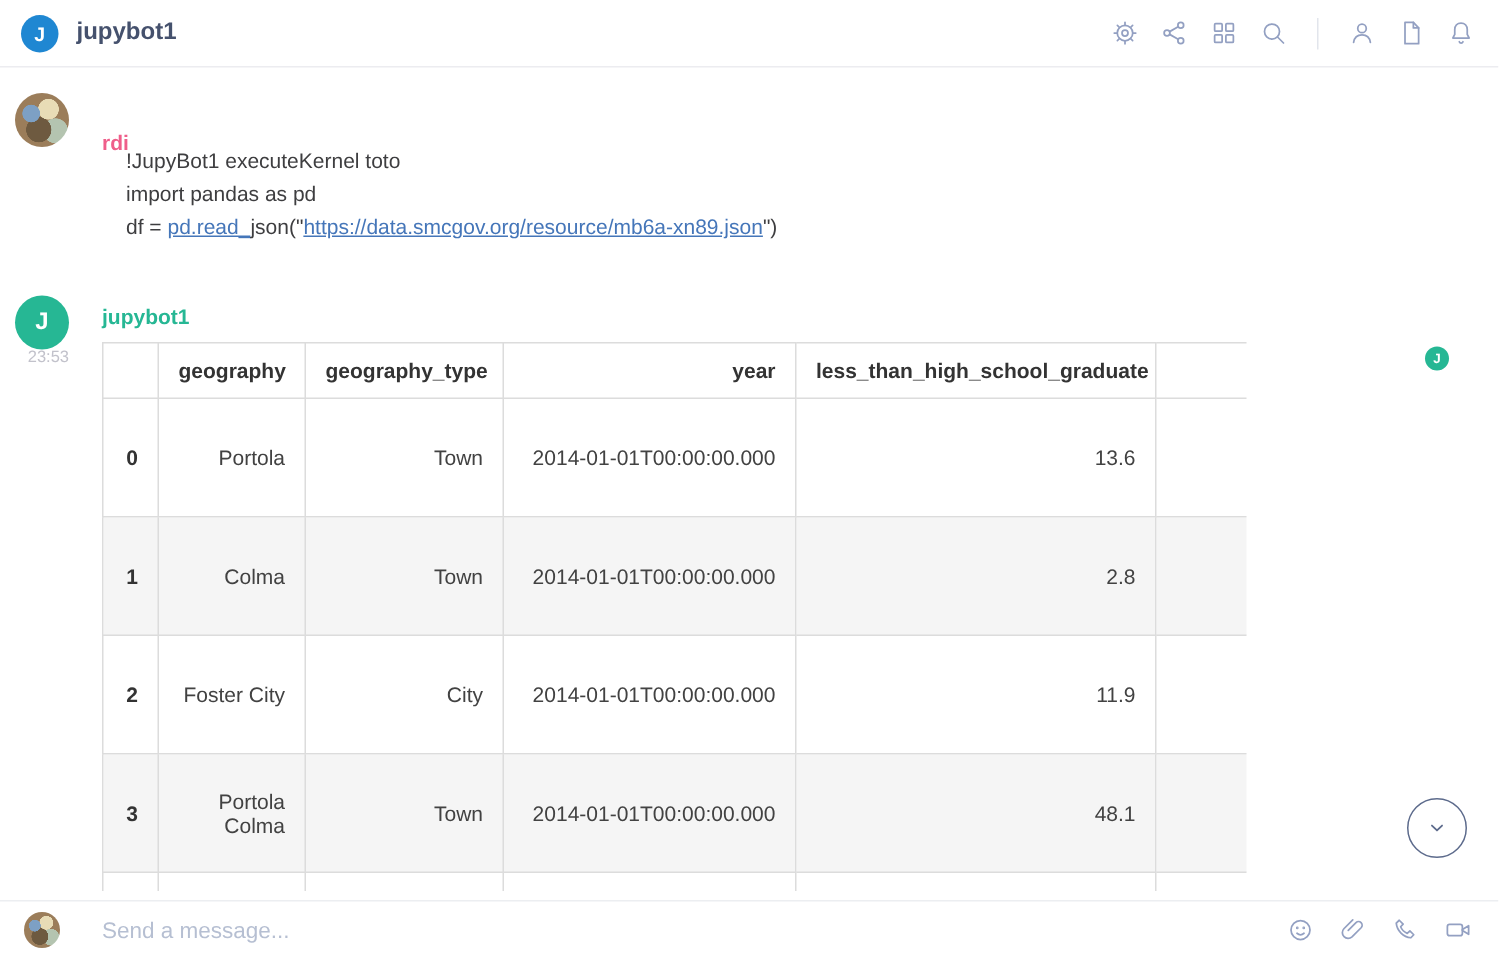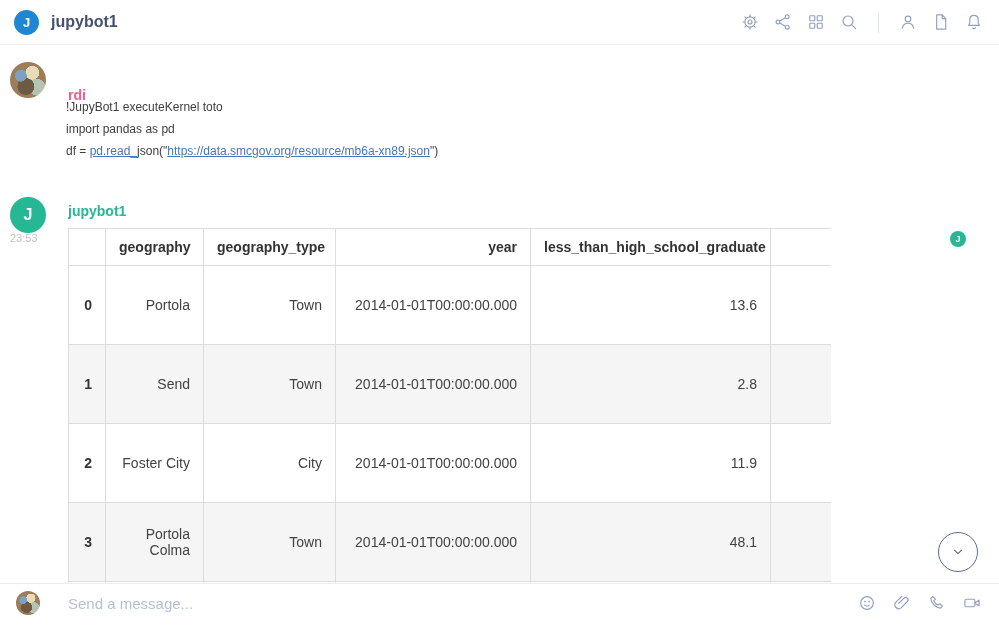--- a/index.html
+++ b/index.html
@@ -42,23 +42,23 @@
   .msg-avatar { position:absolute; left:10px; width:36px; height:36px; }
   .msg-rdi-avatar { top:62px; }
   .msg-bot-avatar {
     top:197px; border-radius:50%; background:var(--bot_green,#26b794);
     color:#fff; font-weight:bold; font-size:16px;
     display:flex; align-items:center; justify-content:center;
   }
   .username { position:absolute; left:68px; font-size:14px; font-weight:bold; cursor:pointer; }
   .username-rdi { top:87px; color:var(--rdi_pink,#ef5e8a); }
   .username-bot { top:203px; color:var(--bot_green,#26b794); }
-  .timestamp { position:absolute; left:10px; top:232px; width:36px; text-align:left;
+  .timestamp { position:absolute; left:10px; top:232px; width:36px; text-align:right;
                font-size:11px; color:var(--timestamp_gray,#c2c2cb); }
-  .rdi-lines { position:absolute; left:66px; top:96px; font-size:12px; line-height:22px; }
+  .rdi-lines { position:absolute; left:84px; top:96px; font-size:14px; line-height:22px; }
   .msg-line { white-space:pre; }
   .msg-link { color:var(--link_blue,#4576b9); text-decoration:underline; cursor:pointer; }
 
   
   .table-clip { position:absolute; left:68px; top:228px; width:763px; height:366px; overflow:hidden; }
   table.df { border-collapse:collapse; table-layout:fixed; width:918px; background:#fff;
              font-size:14px; color:#424242; }
   table.df th, table.df td { border:1px solid var(--table_border,#dcdcdc); padding:6px 13px;
                              text-align:right; vertical-align:middle; overflow:hidden; }
   table.df thead tr { height:37px; }
@@ -76,21 +76,21 @@
   .scroll-down {
     position:absolute; left:938px; top:532px; width:40px; height:40px; border-radius:50%;
     border:1.5px solid var(--scroll_btn,#5d6b8c); background:#fff; cursor:pointer;
     display:flex; align-items:center; justify-content:center; z-index:5;
   }
   .scroll-down svg { width:18px; height:18px; stroke:var(--scroll_btn,#5d6b8c);
                      fill:none; stroke-width:1.6; stroke-linecap:round; stroke-linejoin:round; }
 
   
   .composer {
-    position:absolute; left:0; right:0; bottom:17px; height:39px; background:#fff;
+    position:absolute; left:0; right:0; bottom:0; height:39px; background:#fff;
     border-top:1px solid #eceef1; display:flex; align-items:center; padding:0 16px; z-index:6;
   }
   .composer-avatar { width:24px; height:24px; flex:0 0 auto; }
   .composer-input {
     flex:1; margin-left:28px; border:none; outline:none; font-family:inherit;
     font-size:15px; color:#454545; background:transparent;
   }
   .composer-input::placeholder { color:var(--placeholder_gray,#b6bfd2); }
   .composer-icons { display:flex; align-items:center; gap:13px; margin-left:10px; }
 </style>
@@ -190,21 +190,21 @@
           <tr>
             <td class="idx">0</td>
             <td>Portola</td>
             <td>Town</td>
             <td>2014-01-01T00:00:00.000</td>
             <td>13.6</td>
             <td>12.3</td>
           </tr>
           <tr>
             <td class="idx">1</td>
-            <td>Send</td>
+            <td>Colma</td>
             <td>Town</td>
             <td>2014-01-01T00:00:00.000</td>
             <td>2.8</td>
             <td>6.4</td>
           </tr>
           <tr>
             <td class="idx">2</td>
             <td>Foster City</td>
             <td>City</td>
             <td>2014-01-01T00:00:00.000</td>

